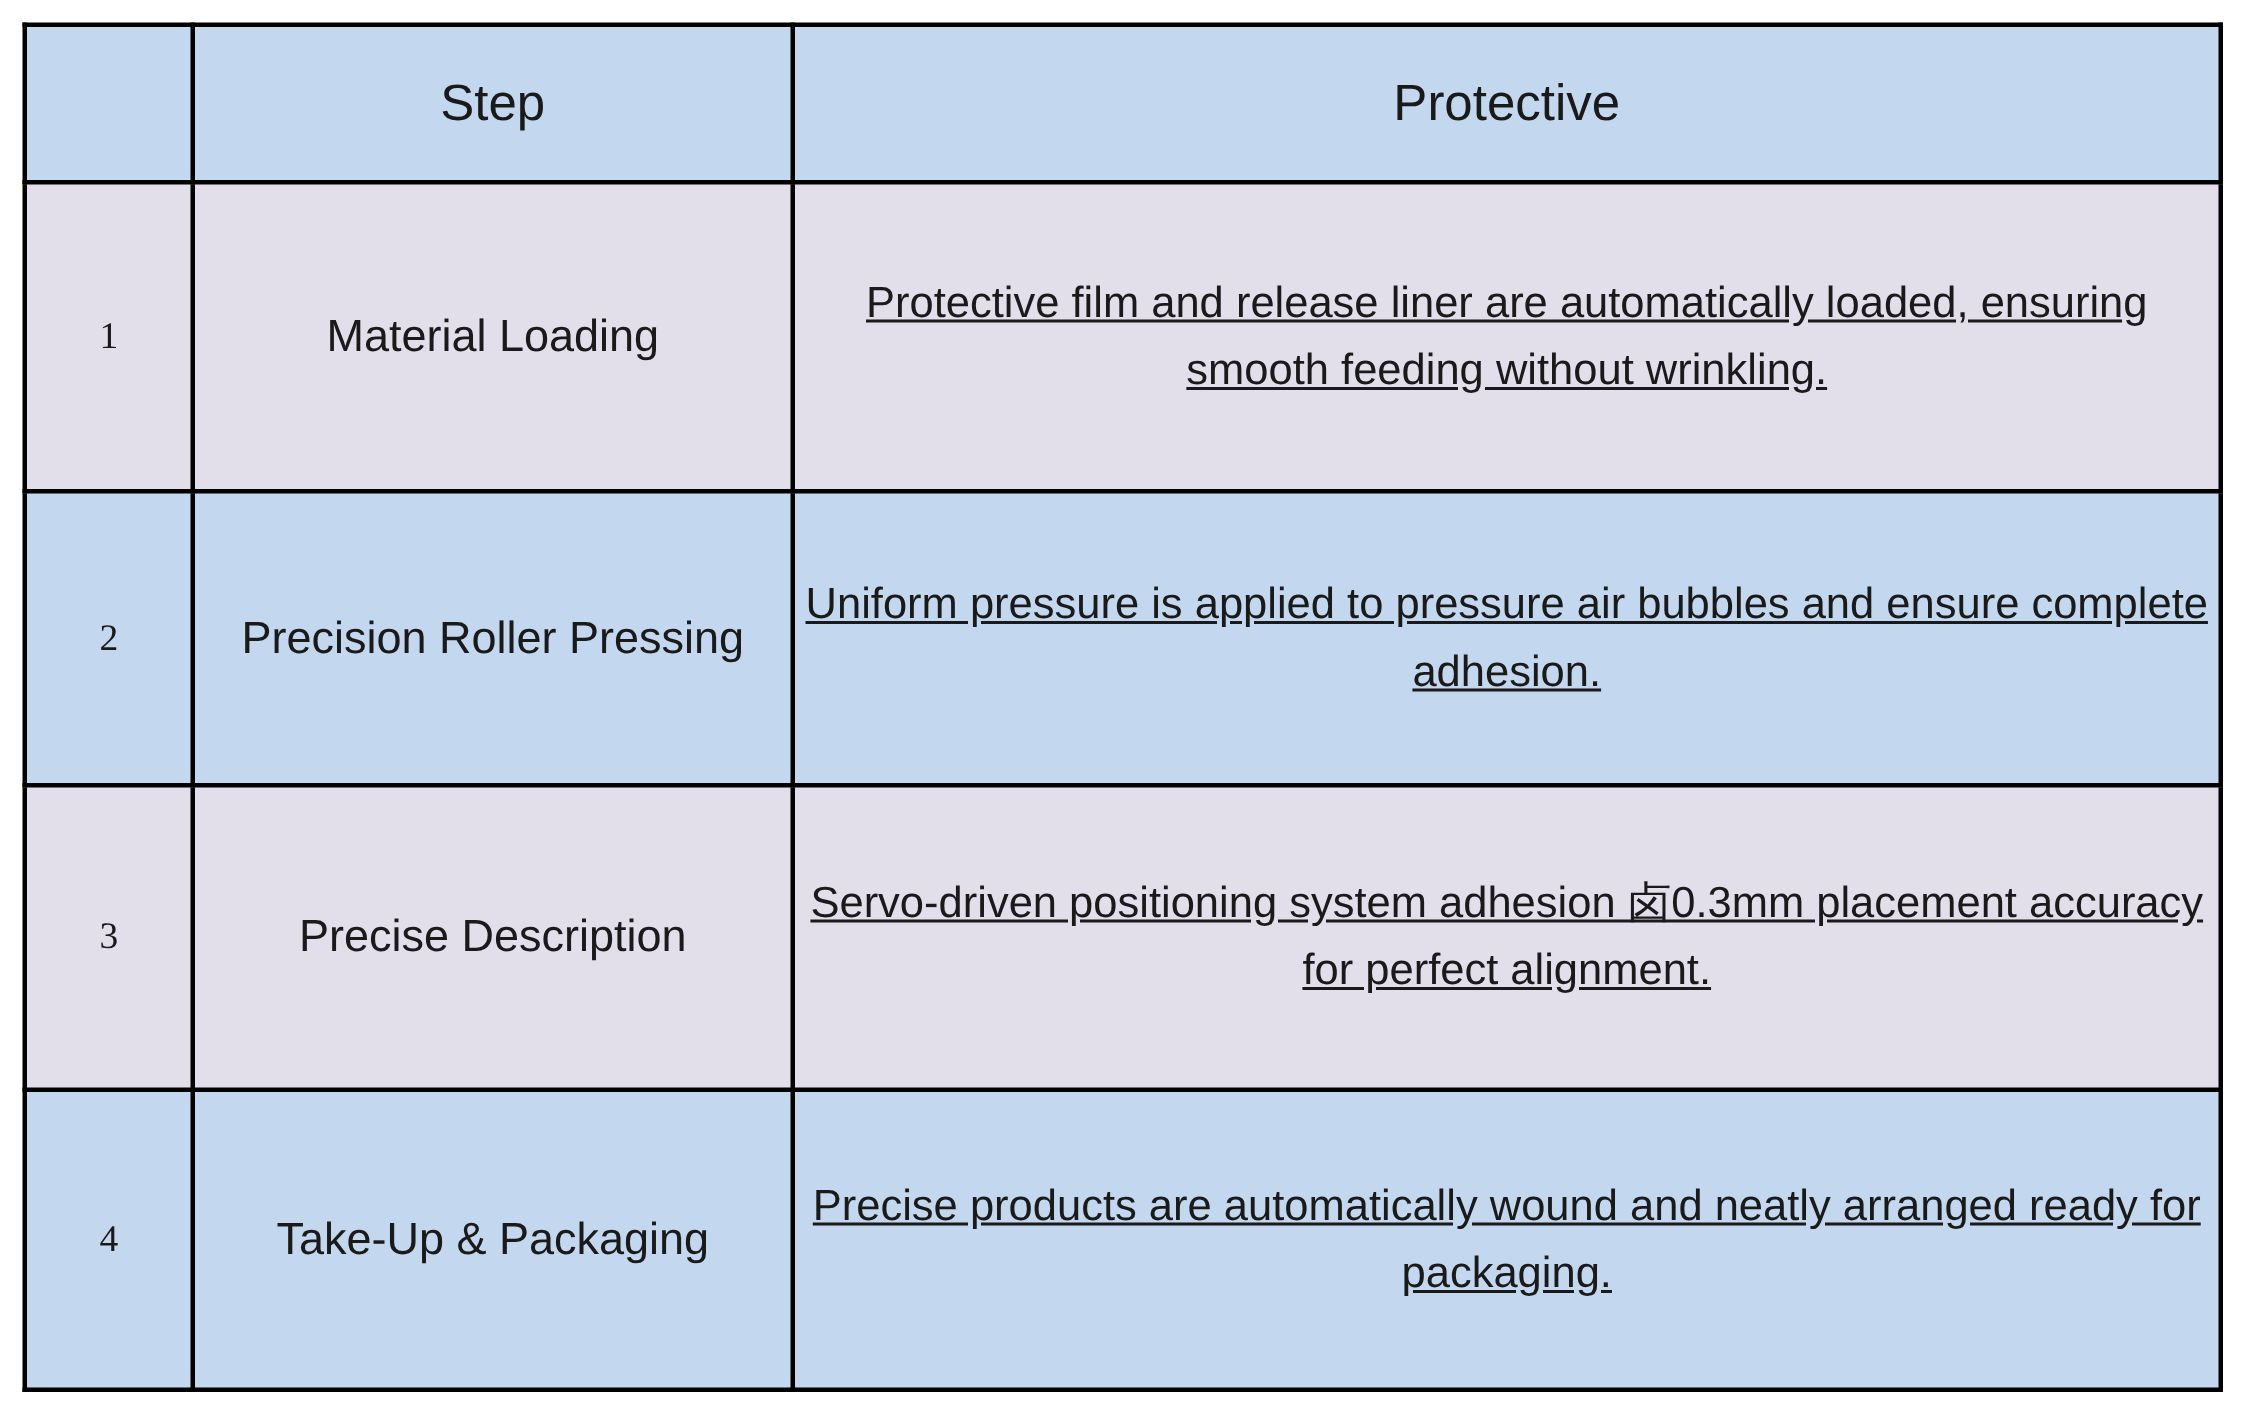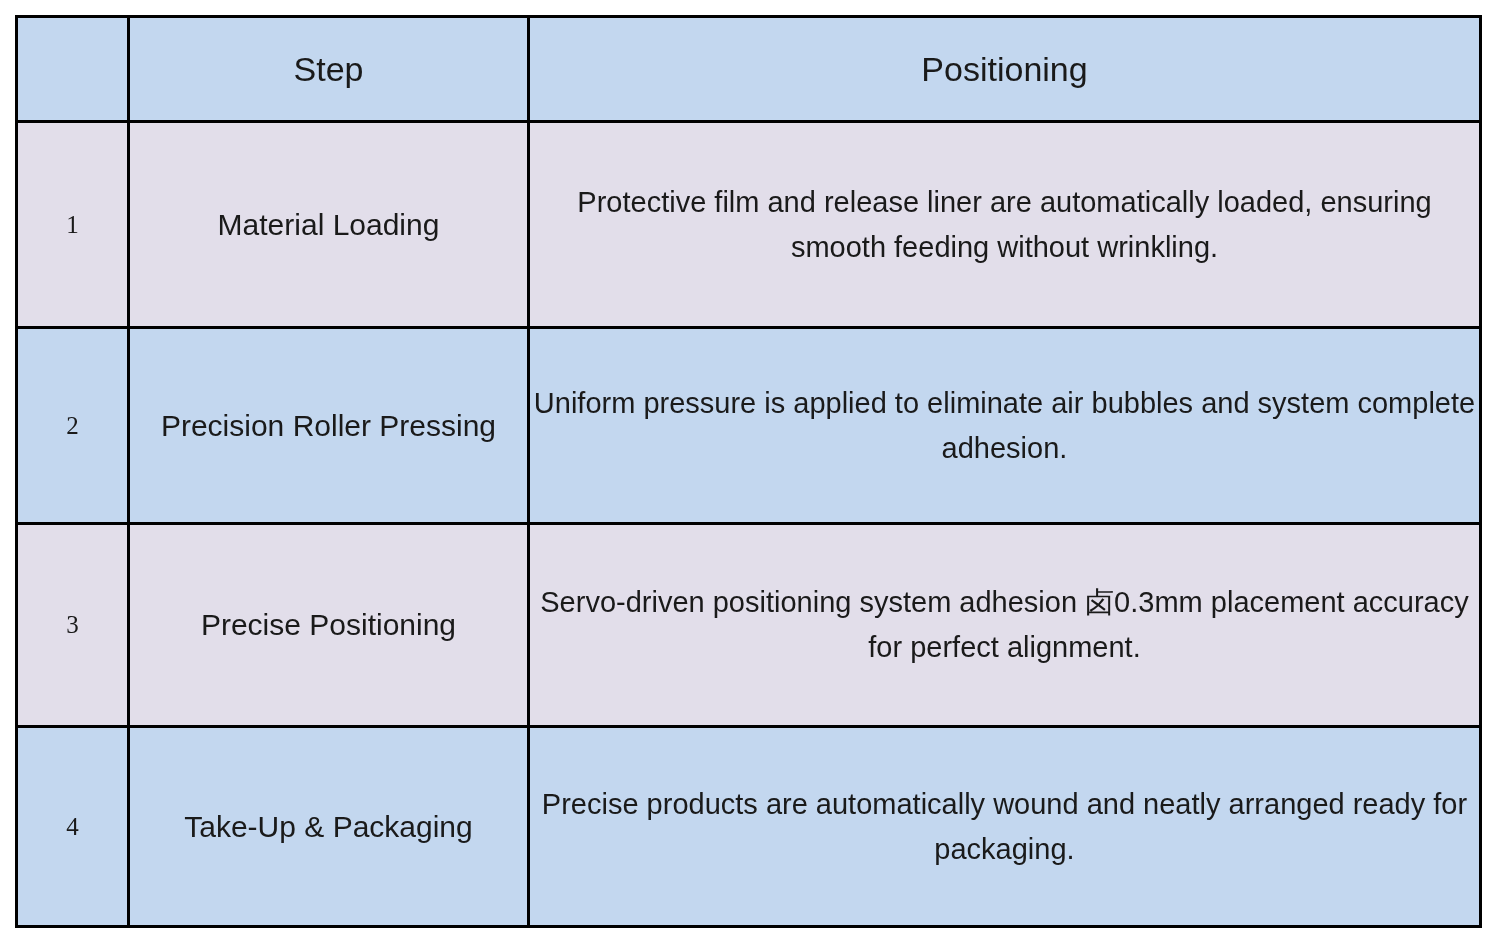--- a/index.html
+++ b/index.html
@@ -74,20 +74,21 @@
     font-size: 30px;
     line-height: 1.25;
     padding: 0 10px;
   }
 
   .cell-desc {
     text-align: left;
     font-size: 29px;
     line-height: 1.55;
     padding: 0 14px 0 10px;
+    text-decoration: underline;
   }
 
   .r1 { height: 206px; }
   .r2 { height: 196px; }
   .r3 { height: 203px; }
   .r4 { height: 200px; }
 </style>
 </head>
 <body>
 
@@ -95,37 +96,37 @@
   <table class="process-table">
     <colgroup>
       <col class="col-num">
       <col class="col-step">
       <col class="col-desc">
     </colgroup>
     <thead>
       <tr class="hdr-row">
         <th class="hdr-cell blank"></th>
         <th class="hdr-cell">Step</th>
-        <th class="hdr-cell">Positioning</th>
+        <th class="hdr-cell">Protective</th>
       </tr>
     </thead>
     <tbody>
       <tr class="row-lav r1">
         <td class="cell cell-num">1</td>
         <td class="cell cell-step">Material Loading</td>
         <td class="cell cell-desc">Protective film and release liner are automatically loaded, ensuring smooth feeding without wrinkling.</td>
       </tr>
       <tr class="row-blue r2">
         <td class="cell cell-num">2</td>
         <td class="cell cell-step">Precision Roller Pressing</td>
-        <td class="cell cell-desc">Uniform pressure is applied to eliminate air bubbles and system complete adhesion.</td>
+        <td class="cell cell-desc">Uniform pressure is applied to pressure air bubbles and ensure complete adhesion.</td>
       </tr>
       <tr class="row-lav r3">
         <td class="cell cell-num">3</td>
-        <td class="cell cell-step">Precise Positioning</td>
+        <td class="cell cell-step">Precise Description</td>
         <td class="cell cell-desc">Servo-driven positioning system adhesion 卤0.3mm placement accuracy for perfect alignment.</td>
       </tr>
       <tr class="row-blue r4">
         <td class="cell cell-num">4</td>
         <td class="cell cell-step">Take-Up &amp; Packaging</td>
         <td class="cell cell-desc">Precise products are automatically wound and neatly arranged ready for packaging.</td>
       </tr>
     </tbody>
   </table>
 </div>

